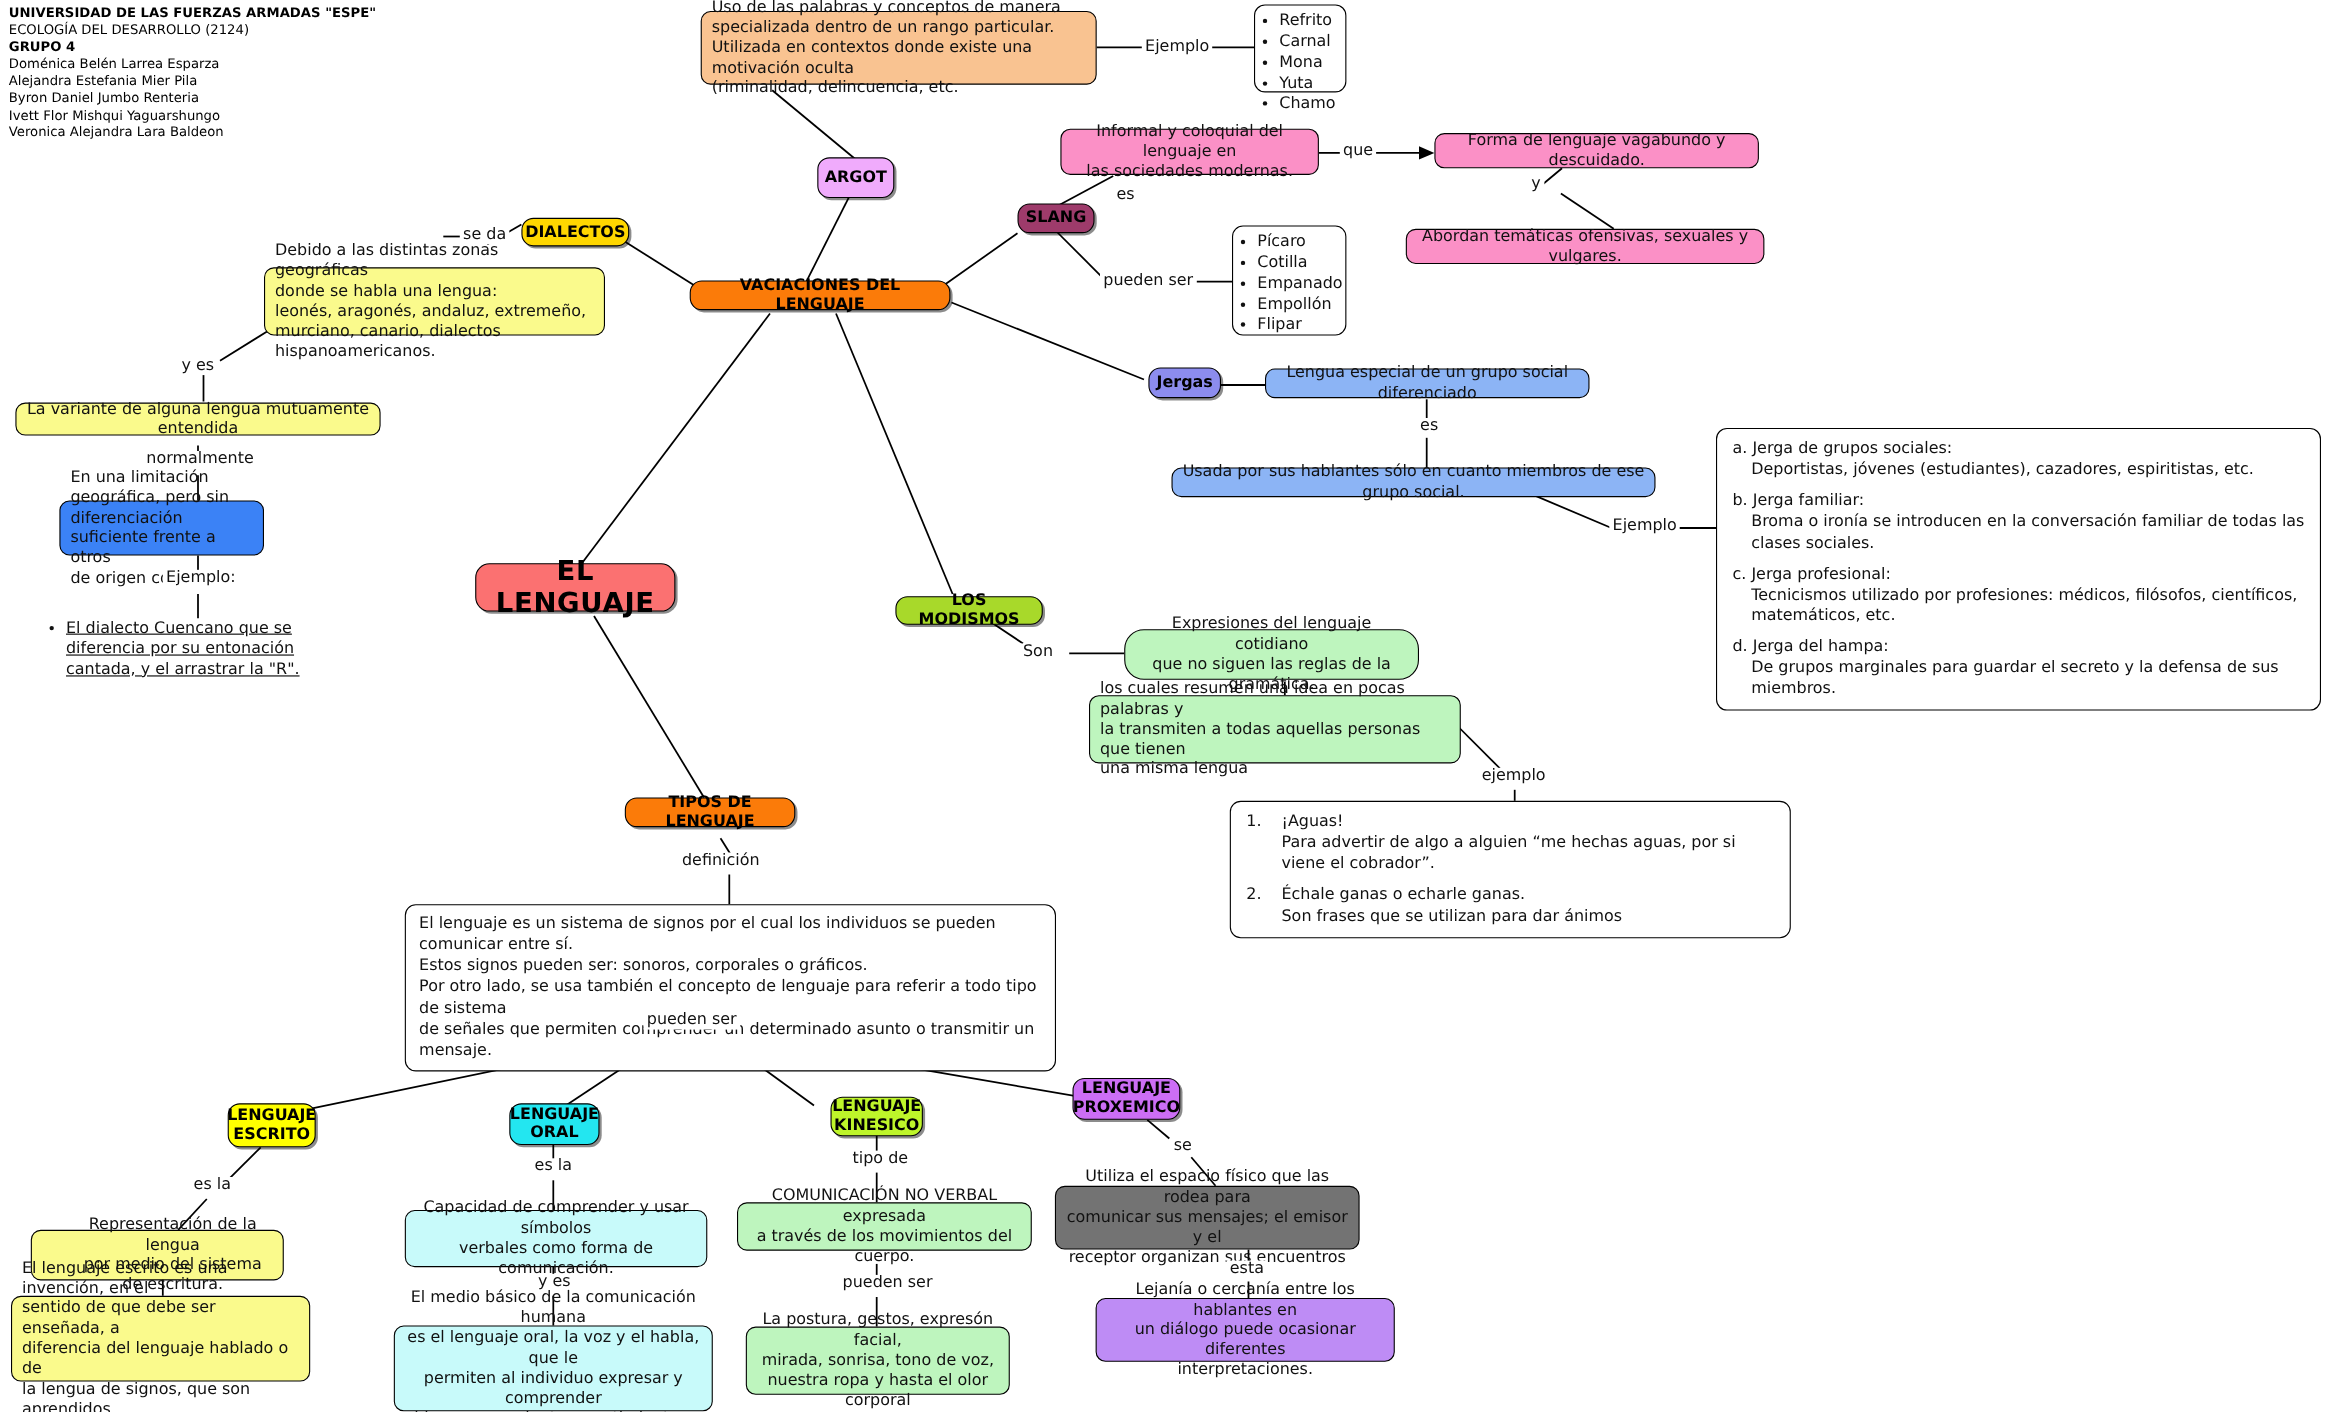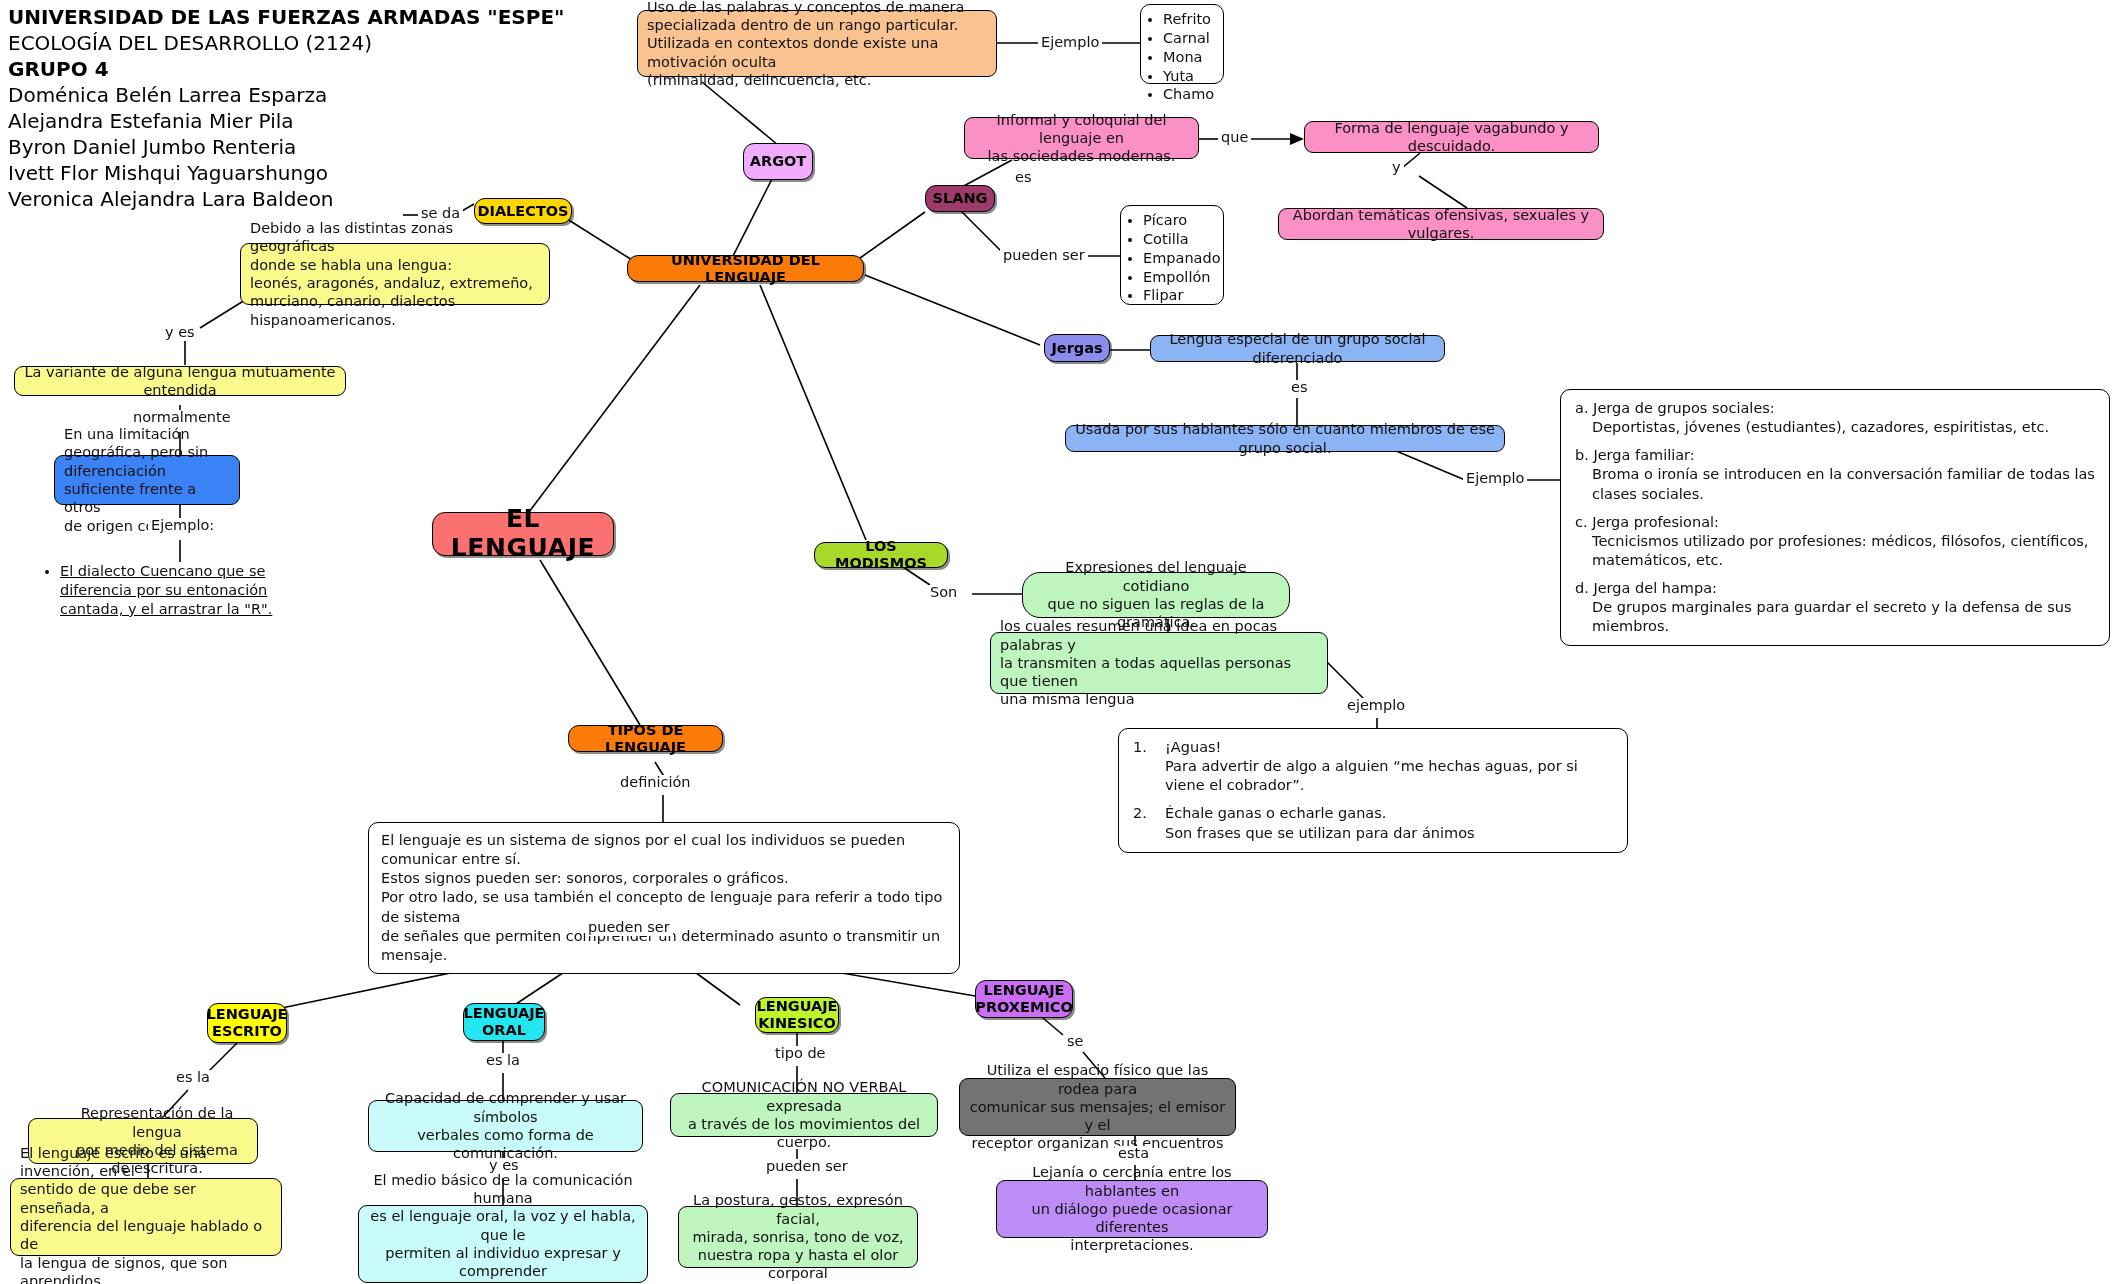--- a/index.html
+++ b/index.html
@@ -7,21 +7,21 @@
     font-family:"DejaVu Sans","Liberation Sans",sans-serif;
     width:2120px;height:1284px;position:relative;overflow:hidden;
     -webkit-font-smoothing:antialiased;
   }
   #map{position:absolute;left:0;top:0;width:2120px;height:1284px;}
   svg.lines{position:absolute;left:0;top:0;width:2120px;height:1284px;pointer-events:none;}
   svg.lines line,svg.lines path{stroke:#000;stroke-width:1.6;fill:none;}
 
   
   .hdr{position:absolute;left:8px;top:4px;width:470px;line-height:1.30;}
-  .hdr div{font-size:20px;color:#000;white-space:nowrap;}
+  .hdr div{font-size:12px;color:#000;white-space:nowrap;}
   .hdr .b{font-weight:bold;}
 
   
   .node{
     position:absolute;box-sizing:border-box;
     border:1.6px solid #000;border-radius:9px;
     font-size:14.5px;color:#111;line-height:1.26;
     padding:5px 9px;display:flex;align-items:center;justify-content:center;
     text-align:center;
   }
@@ -223,21 +223,21 @@
 de origen común.</div>
 
   <div class="lbl" style="left:148px;top:518px;">Ejemplo:</div>
 
   <div style="position:absolute;left:42px;top:562px;width:250px;text-decoration:underline;">
     <ul class="blist">
       <li>El dialecto Cuencano que se diferencia por su entonación cantada, y el arrastrar la "R".</li>
     </ul>
   </div>
 
-  <div class="pill" style="left:627px;top:255px;width:237px;height:27px;background:#FB7B09;">UNIVERSIDAD DEL LENGUAJE</div>
+  <div class="pill" style="left:627px;top:255px;width:237px;height:27px;background:#FB7B09;">VACIACIONES DEL LENGUAJE</div>
 
   <div class="pill" style="left:1044px;top:334px;width:66px;height:28px;background:#8C8CEE;">Jergas</div>
 
   <div class="node" style="left:1150px;top:335px;width:295px;height:27px;background:#8CB4F5;">Lengua especial de un grupo social diferenciado</div>
 
   <div class="lbl" style="left:1288px;top:380px;">es</div>
 
   <div class="node" style="left:1065px;top:425px;width:440px;height:27px;background:#8CB4F5;">Usada por sus hablantes sólo en cuanto miembros de ese grupo social.</div>
 
   <div class="lbl" style="left:1463px;top:471px;">Ejemplo</div>

